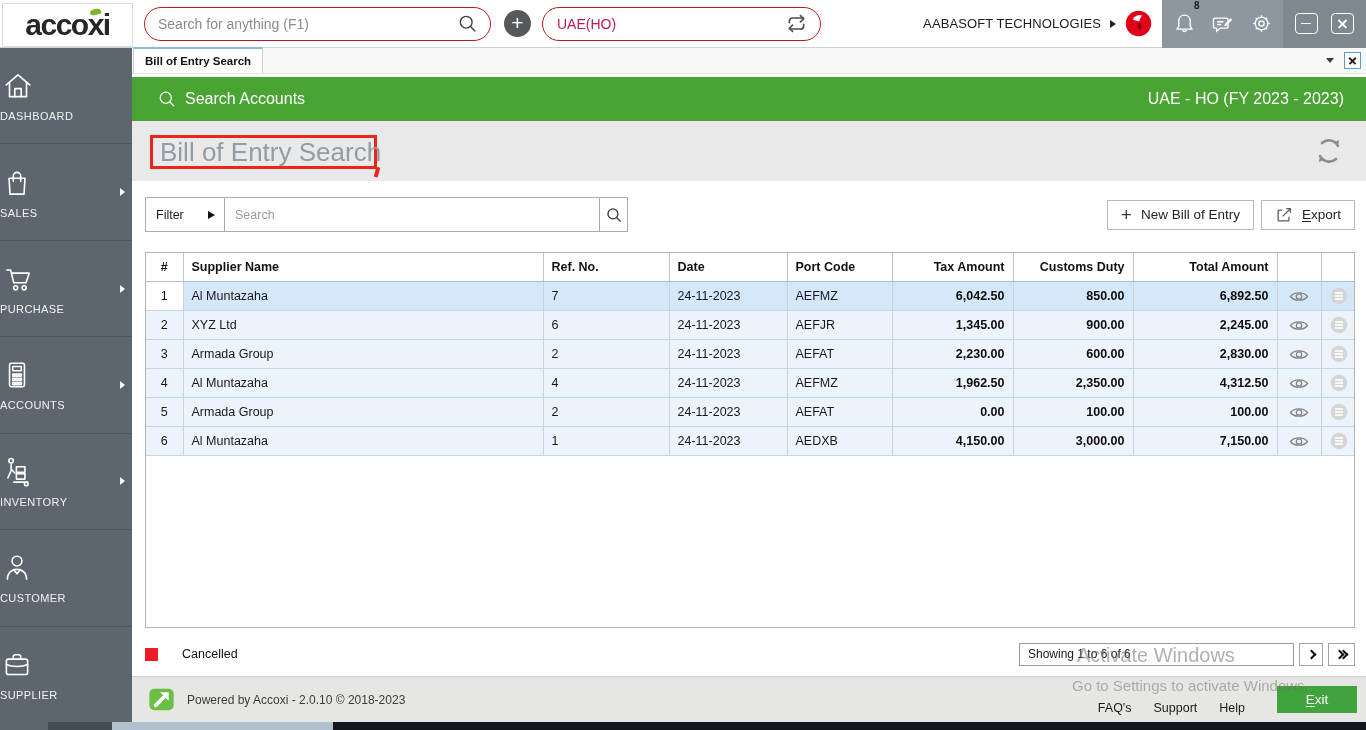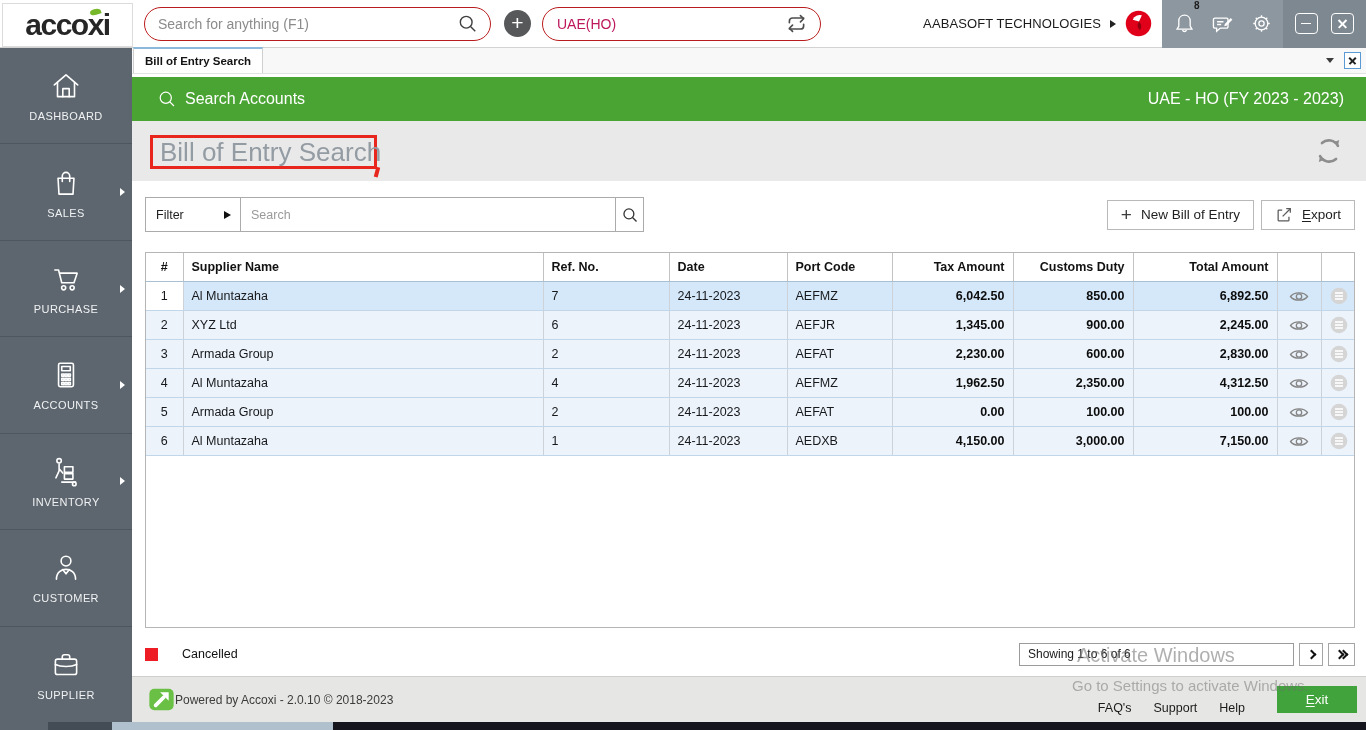--- a/index.html
+++ b/index.html
@@ -24,21 +24,21 @@
   .bell-wrap { position:relative; }
   .badge { position:absolute; top:-6px; right:-5px; font-size:10px; color:#1d1d1d; font-weight:700; }
   .win-zone { width:83px; height:48px; background:#7e8890; display:flex; align-items:center; justify-content:center; gap:13px; }
   .win-btn { width:23px; height:21px; border:1.6px solid #fff; border-radius:4px; position:relative; }
   .win-btn .dash { position:absolute; left:5px; top:8.6px; width:10px; height:1.9px; background:#fff; }
   .win-btn .xb { position:absolute; left:4.5px; top:8.6px; width:11px; height:1.7px; background:#fff; }
   .win-btn .xb.a { transform:rotate(45deg); } .win-btn .xb.b { transform:rotate(-45deg); }
 
   
   .sidebar { position:absolute; left:0; top:48px; width:132px; bottom:8px; background:#5d666e; display:flex; flex-direction:column; }
-  .sb-item { flex:1; display:flex; flex-direction:column; align-items:center; justify-content:center; gap:7px; position:relative; border-top:1px solid #4d565e; cursor:default; }
+  .sb-item { flex:1; display:flex; flex-direction:column; align-items:flex-start; justify-content:center; gap:7px; position:relative; border-top:1px solid #4d565e; cursor:default; }
   .sb-item:first-child { border-top:none; }
   .sb-label { color:#f0f2f3; font-size:11px; letter-spacing:.4px; }
   .sb-chevron { position:absolute; right:7px; top:50%; margin-top:-4px; width:0; height:0; border-left:5px solid #fff; border-top:4px solid transparent; border-bottom:4px solid transparent; }
 
   
   .content { position:absolute; left:132px; top:48px; right:0; bottom:8px; background:#fff; }
   .tab-strip { height:26px; background:#f8f8f8; border-bottom:1px solid #e2e2e2; position:relative; display:flex; align-items:flex-end; }
   .tab { margin-left:1px; height:26px; padding:0 11px; background:#fff; border:1px solid #cfcfcf; border-bottom:none; border-top:2px solid #8ab9dc; font-size:11.5px; font-weight:700; color:#141414; display:flex; align-items:center; }
   .tab-controls { position:absolute; right:5px; top:4px; display:flex; align-items:center; gap:10px; }
   .caret-down { width:0; height:0; border-top:5px solid #3c3c3c; border-left:4px solid transparent; border-right:4px solid transparent; }
@@ -52,21 +52,21 @@
   .green-bar .gb-right { margin-left:auto; font-size:16px; font-weight:400; }
 
   .title-bar { height:60px; background:#e9e9e9; position:relative; }
   .annot-box { position:absolute; left:18px; top:14px; width:227px; height:34px; border:3px solid #e8261d; display:flex; align-items:center; }
   .annot-box::after { content:''; position:absolute; right:-4px; bottom:-11px; width:3.5px; height:10px; background:#e8261d; transform:rotate(15deg); }
   .page-title { font-size:26px; font-weight:300; color:#939ba3; padding-left:7px; white-space:nowrap; line-height:28px; }
   .refresh-ico { position:absolute; right:22px; top:15px; }
 
   
   .toolbar { margin:16px 11px 0 13px; display:flex; align-items:center; height:35px; }
-  .filter-box { width:96px; height:35px; border:1px solid #ababab; display:flex; align-items:center; justify-content:space-between; padding:0 9px 0 10px; background:#fff; cursor:default; }
+  .filter-box { width:80px; height:35px; border:1px solid #ababab; display:flex; align-items:center; justify-content:space-between; padding:0 9px 0 10px; background:#fff; cursor:default; }
   .filter-label { font-size:12.5px; color:#1e1e1e; }
   .filter-caret { width:0; height:0; border-left:7px solid #111; border-top:4.5px solid transparent; border-bottom:4.5px solid transparent; }
   .tb-search { width:375px; height:35px; border:1px solid #ababab; border-left:none; padding:0 10px; font-size:12.5px; color:#333; outline:none; font-family:inherit; }
   .tb-search::placeholder { color:#9a9a9a; }
   .mag-btn { width:28px; height:35px; border:1px solid #ababab; border-left:none; background:#fff; display:flex; align-items:center; justify-content:center; }
   .tb-buttons { margin-left:auto; display:flex; gap:7px; }
   .btn { height:30px; background:#fff; border:1px solid #b9b9b9; display:flex; align-items:center; font-size:13.5px; color:#1f1f1f; padding:0 13px; gap:9px; cursor:default; }
   .btn .plus-g { font-size:19px; font-weight:300; color:#3d3d3d; line-height:19px; }
   .btn u { text-underline-offset:2px; }
 
@@ -89,21 +89,21 @@
   .legend-label { font-size:12.5px; color:#101010;margin-left:14px; }
   .pager { margin-left:auto; display:flex; align-items:center; gap:5px; }
   .pager-status { width:275px; height:23px; border:1px solid #9b9b9b; background:#fff; font-size:12px; color:#1a1a1a; line-height:21px; padding-left:8px; }
   .pg-btn { width:24px; height:23px; border:1px solid #a5a5a5; background:#fff; display:flex; align-items:center; justify-content:center; cursor:pointer; }
   .pg-btn.wide { width:27px; }
   .chev { width:7px; height:7px; border-top:2.6px solid #111; border-right:2.6px solid #111; transform:rotate(45deg); display:inline-block; margin-left:-3px; }
   .chev:first-child { margin-left:0; }
 
   
   .footerbar { position:absolute; left:0; right:0; bottom:0; height:46px; background:#e6e6e4; border-top:1px solid #cfcfcf; display:flex; align-items:center; padding:0 9px 0 16px; }
-  .powered { font-size:12px; color:#3c3c3c; }
+  .powered { font-size:12px; color:#3c3c3c; margin-left:12px; }
   .f-links { margin-left:auto; display:flex; gap:22px; margin-right:32px; align-self:flex-end; margin-bottom:7px; }
   .f-link { font-size:12.5px; color:#1c1c1c; cursor:pointer; }
   .exit-btn { width:80px; height:27px; background:#40a33b; color:#fff; font-size:13.5px; display:flex; align-items:center; justify-content:center; cursor:pointer; }
   .exit-btn u { text-underline-offset:2px; }
 
   
   .watermark { position:absolute; z-index:90; pointer-events:none; color:#6e6e6e; }
   .wm1 { left:1077px; top:644px; font-size:20px; opacity:.55; }
   .wm2 { left:1072px; top:677px; font-size:15px; opacity:.5; }
   .taskbar-strip { position:absolute; bottom:0; height:8px; z-index:95; }

